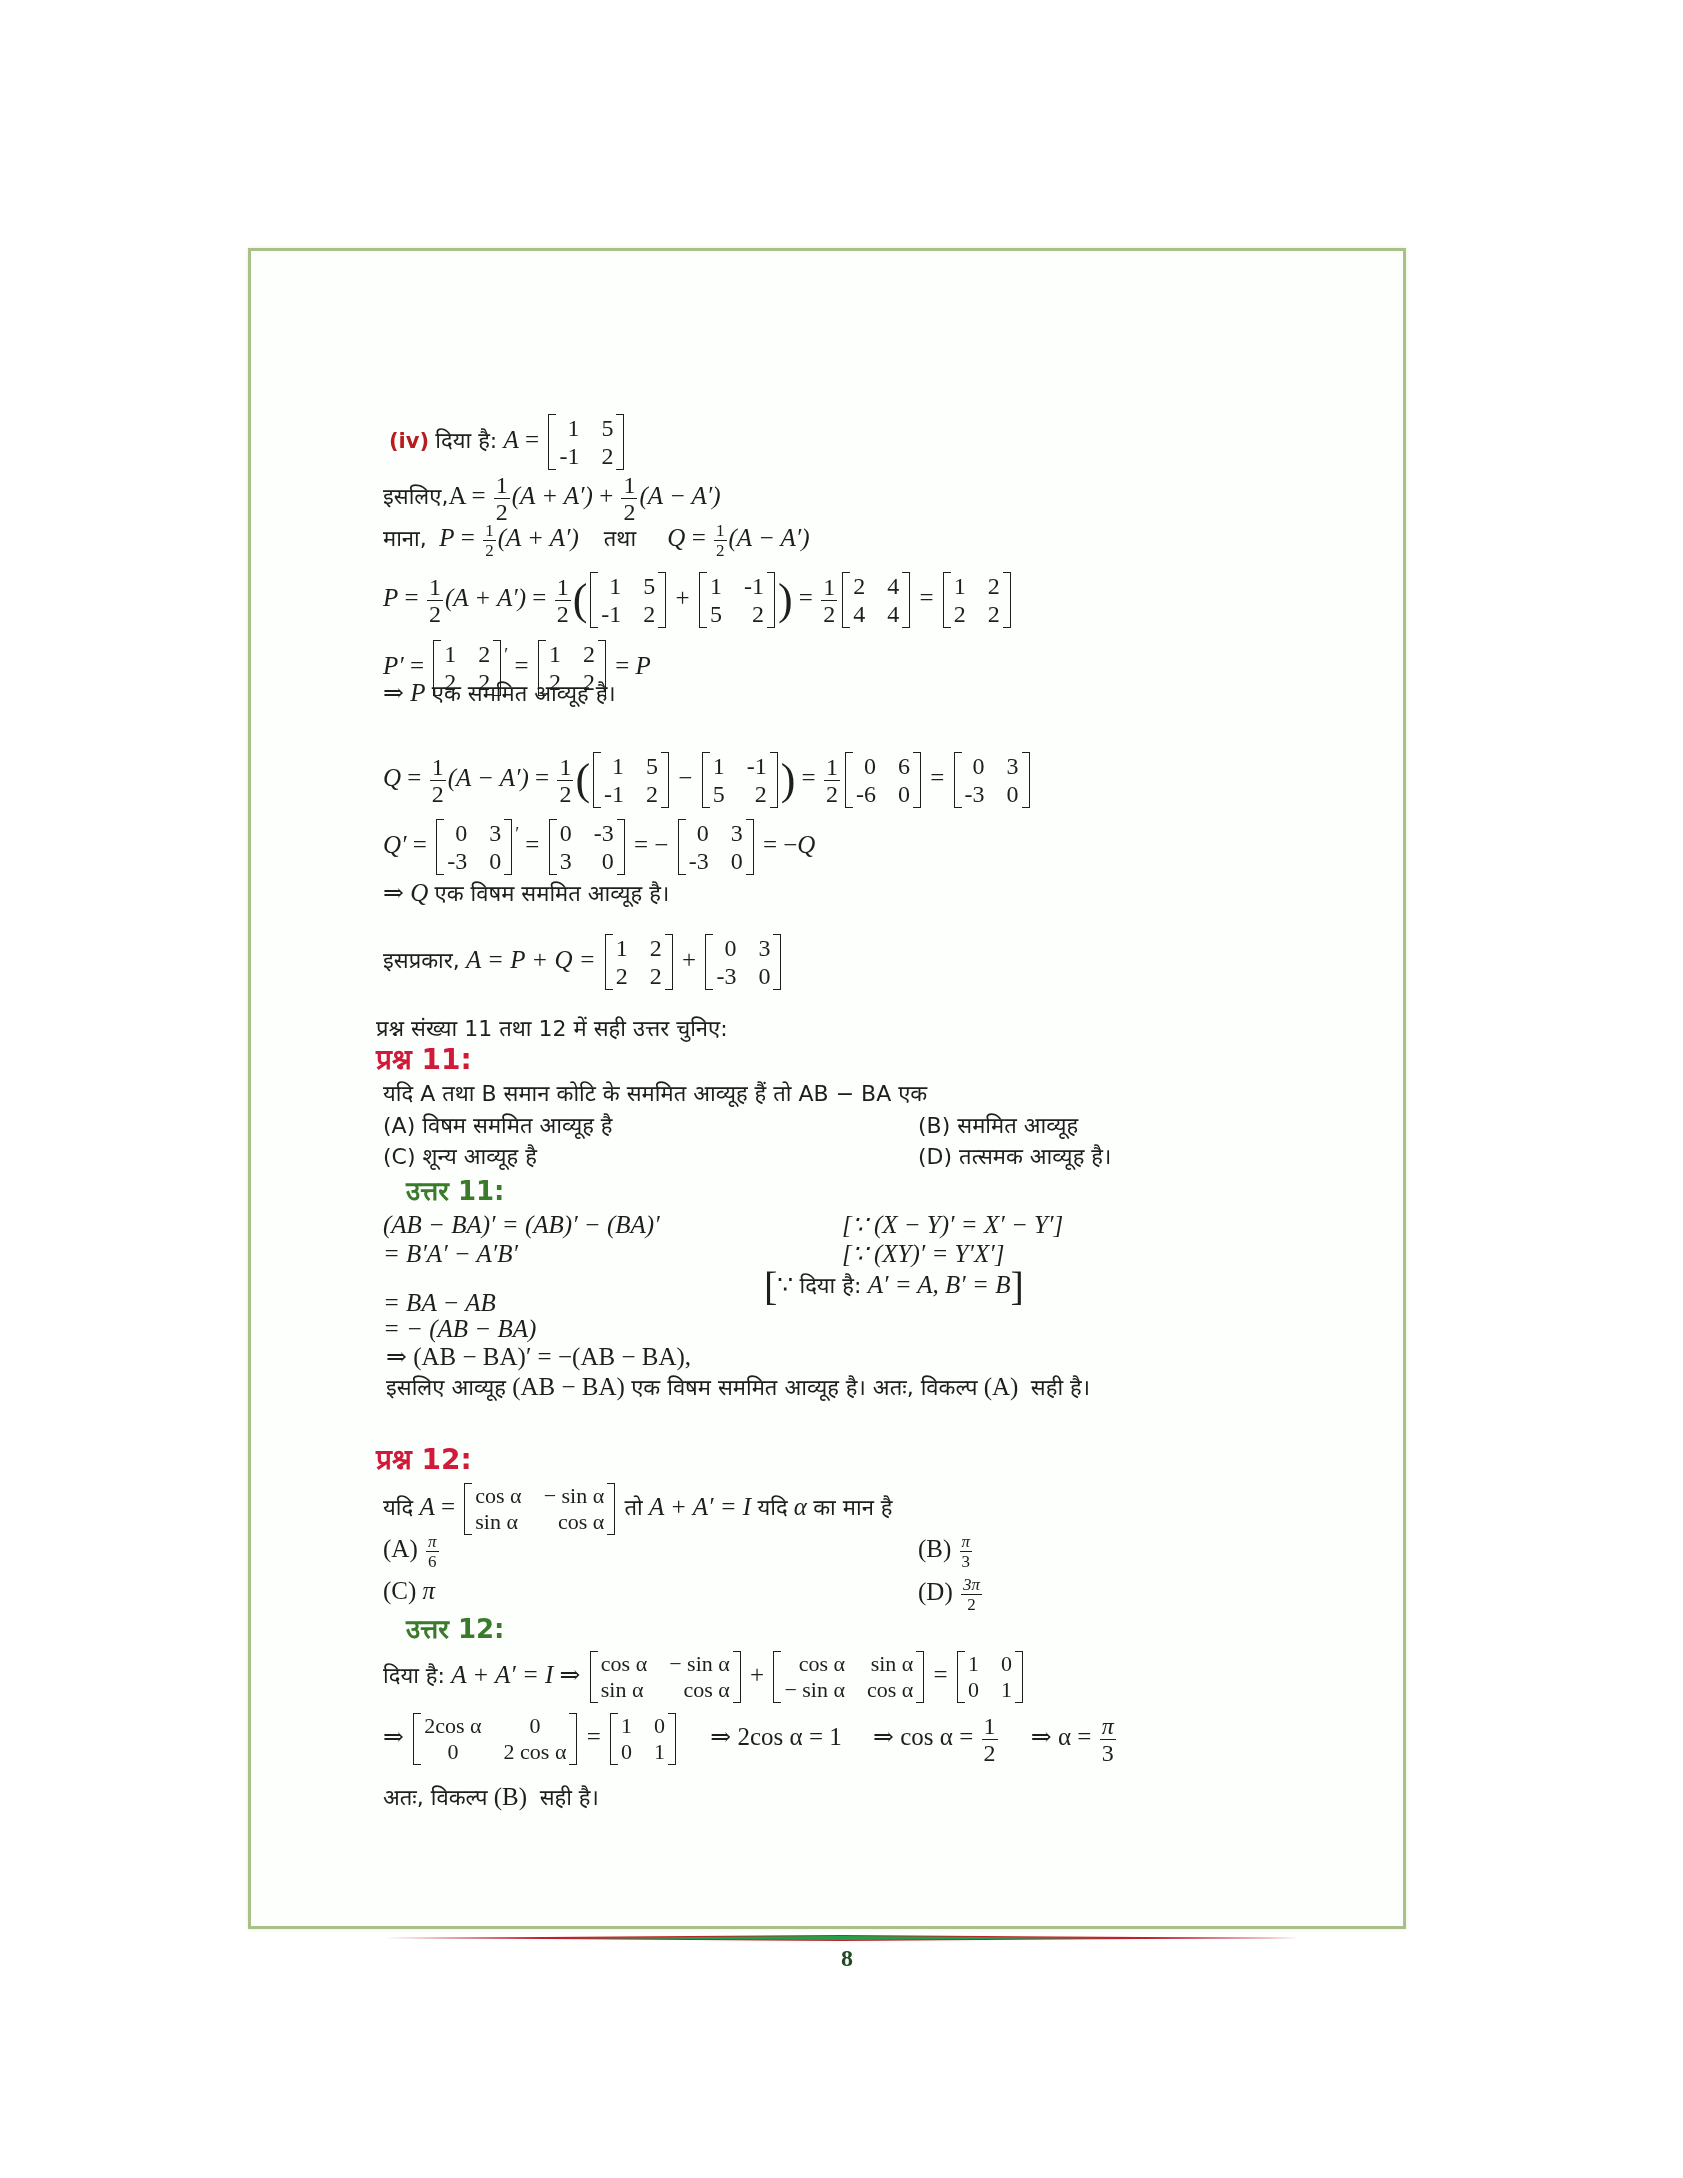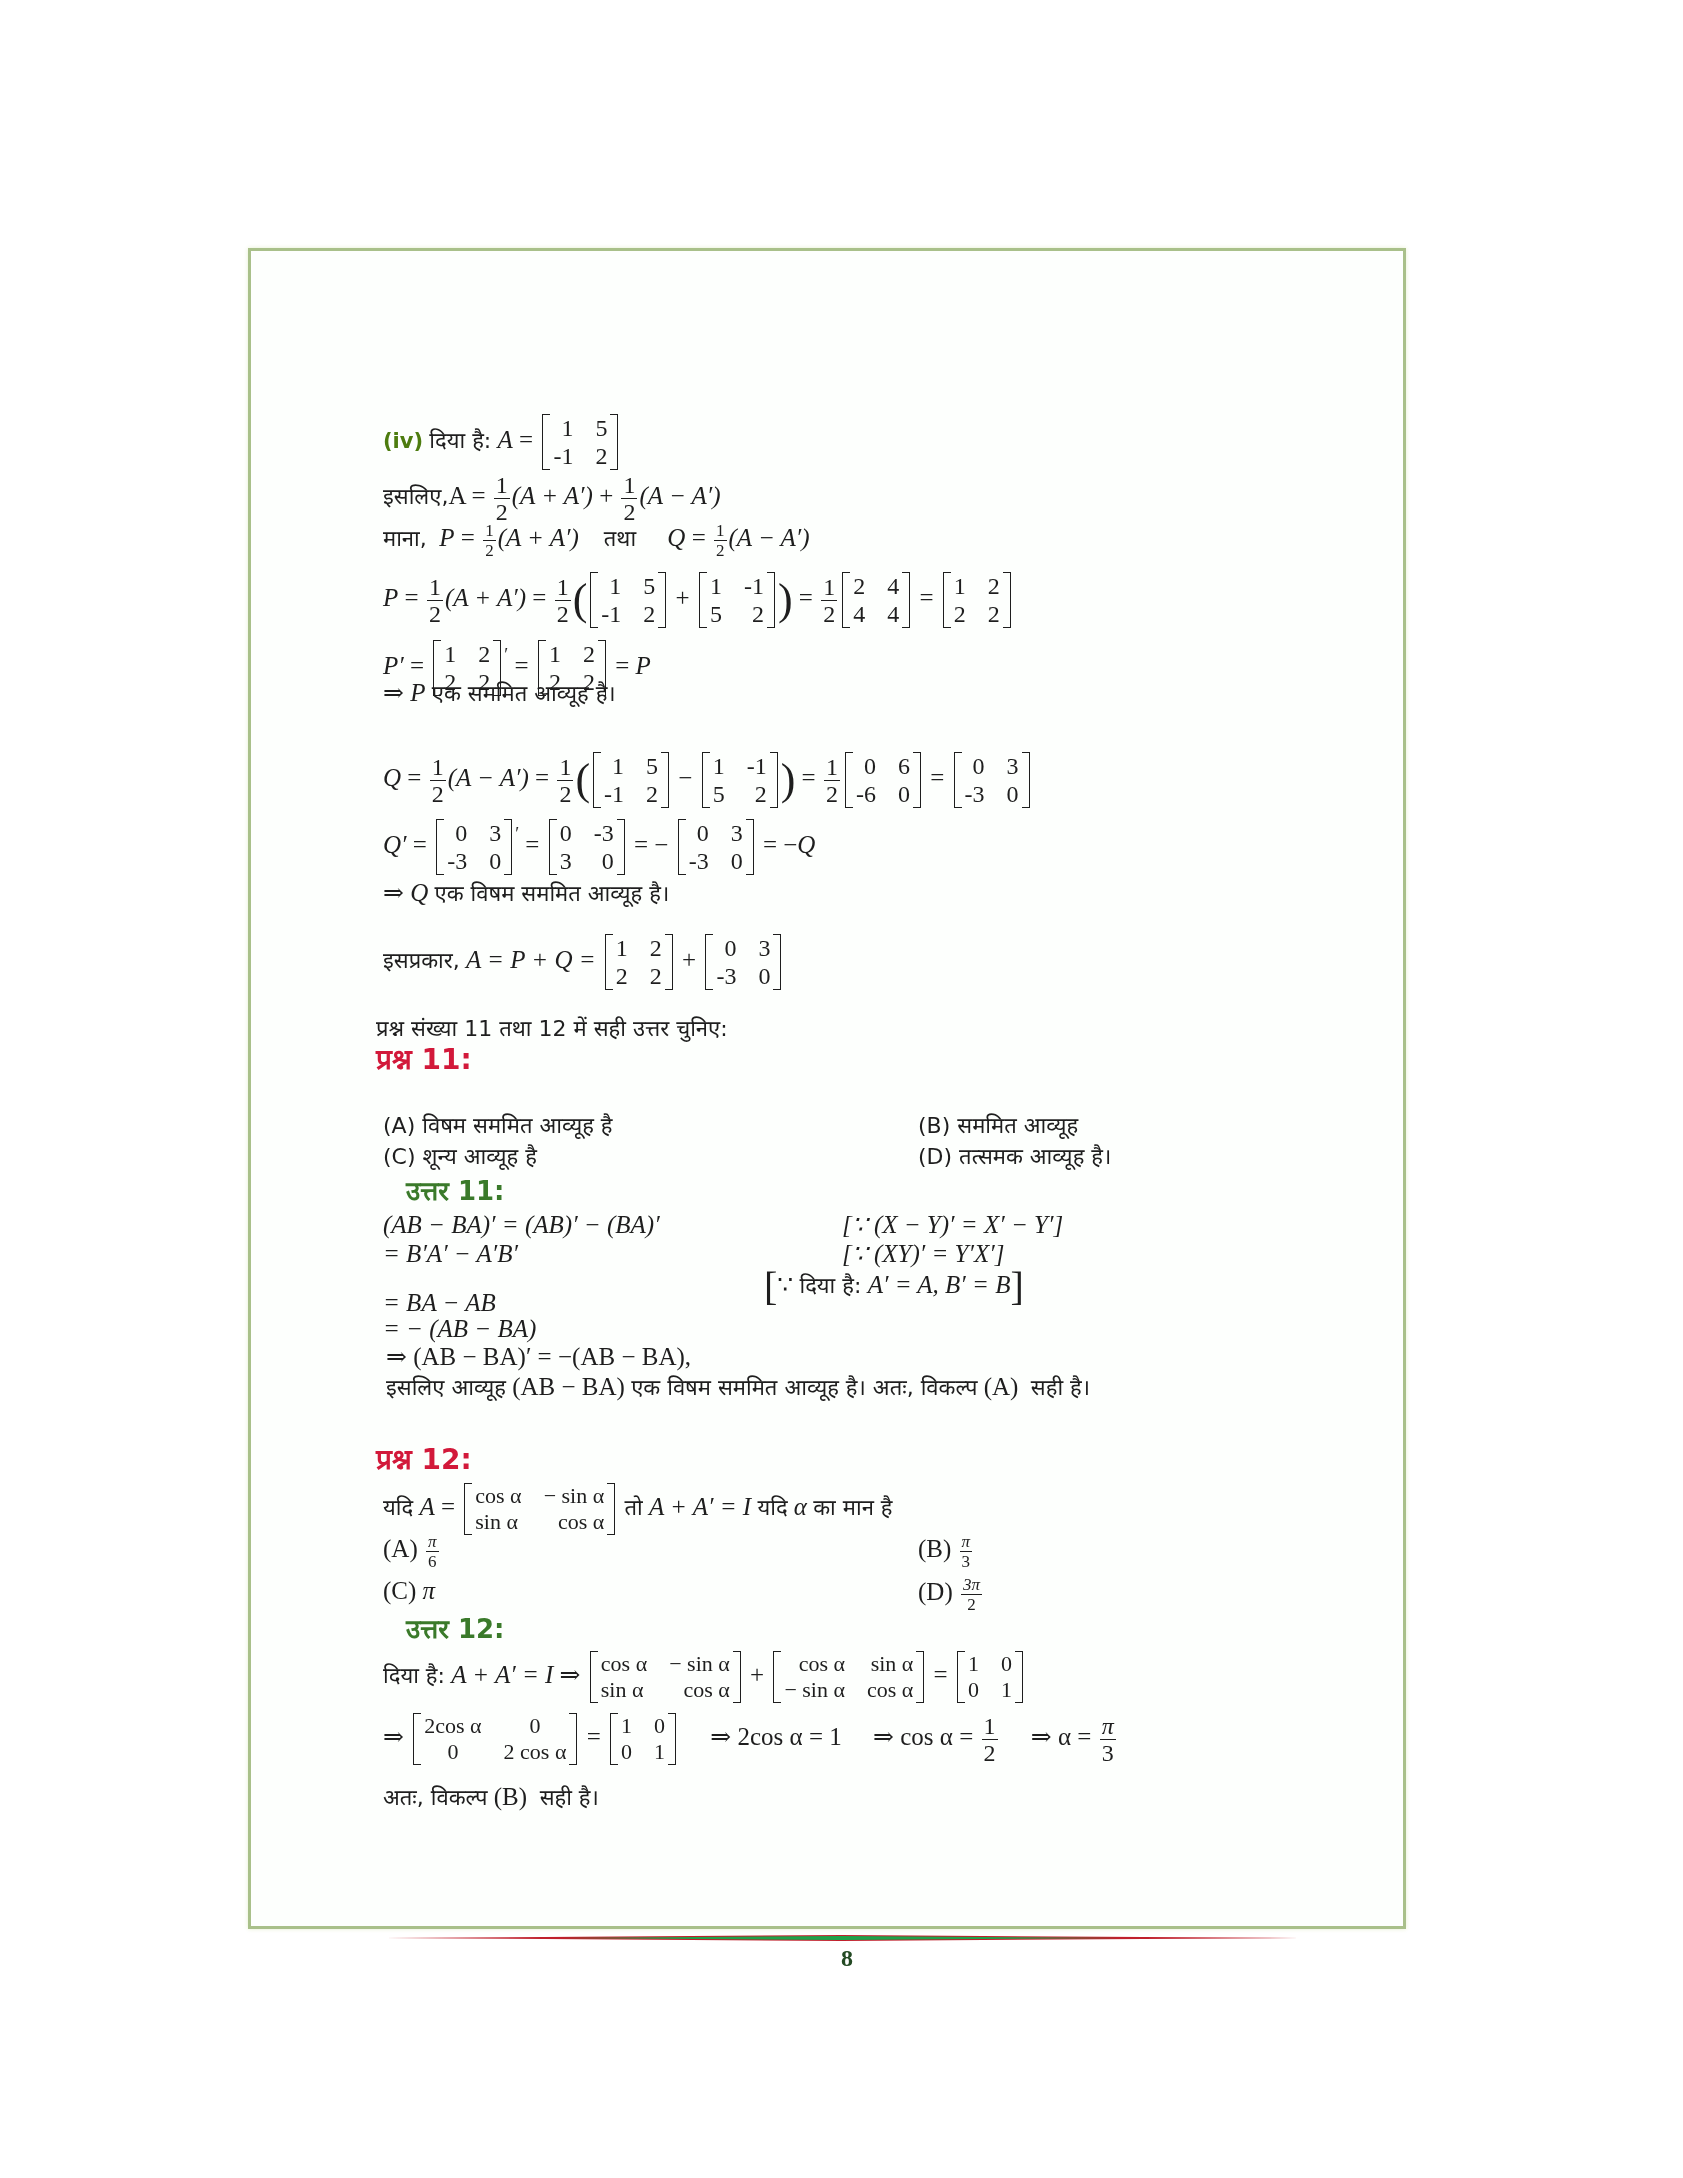--- a/index.html
+++ b/index.html
@@ -9,21 +9,21 @@
   }
   .frame {
     position:absolute; left:248px; top:248px; width:1152px; height:1675px;
     border:3px solid #a9c08a; box-shadow: 0 0 4px rgba(200,220,150,0.45);
     background:#fdfffd;
   }
   .content { position:absolute; left:0; top:0; width:1683px; height:2178px; }
   .line { position:absolute; white-space:nowrap; font-size:25px; line-height:30px; }
   .dev { font-family:"DejaVu Sans", sans-serif; font-size:22px; }
   .it { font-style:italic; }
-  .green-label { color:#4d7c0f; font-weight:bold; font-family:"DejaVu Sans", sans-serif; font-size:21px; }
+  .green-label { color:#b91c1c; font-weight:bold; font-family:"DejaVu Sans", sans-serif; font-size:21px;margin-left:6px; }
   .q-head { color:#d2193a; font-weight:bold; font-size:28px; font-family:"DejaVu Sans", sans-serif; }
   .a-head { color:#3a7a2a; font-weight:bold; font-size:26px; font-family:"DejaVu Sans", sans-serif; }
   .frac { display:inline-flex; flex-direction:column; align-items:center; vertical-align:middle; margin:0 2px; line-height:1; }
   .frac .num { border-bottom:1.5px solid #1e1e1e; padding:0 2px 1px; }
   .frac .den { padding:1px 2px 0; }
   .frac.small { font-size:17px; }
   .frac.big { font-size:24px; }
   .mat { display:inline-flex; vertical-align:middle; align-items:stretch; margin:0 3px; }
   .mat .br { width:7px; border:1.6px solid #1e1e1e; }
   .mat .br.l { border-right:none; }
@@ -277,20 +277,21 @@
       <span>-3</span>
           <span>0</span>
     </span>
         <span class="br r"></span>
       </span>
   </div>
 
   <div class="line dev" style="left:376px; top:1014px;">प्रश्न संख्या 11 तथा 12 में सही उत्तर चुनिए:</div>
 
   <div class="line q-head" style="left:376px; top:1045px;">प्रश्न 11:</div>
+  <div class="line dev" style="left:383px; top:1079px;"><span>यदि A तथा B समान कोटि के सममित आव्यूह हैं तो AB − BA एक</span></div>
 
   <div class="line dev" style="left:383px; top:1111px;"><span>(A)</span> <span>विषम सममित आव्यूह है</span></div>
   <div class="line dev" style="left:918px; top:1111px;"><span>(B)</span> <span>सममित आव्यूह</span></div>
   <div class="line dev" style="left:383px; top:1142px;"><span>(C)</span> <span>शून्य आव्यूह है</span></div>
   <div class="line dev" style="left:918px; top:1142px;"><span>(D)</span> <span>तत्समक आव्यूह है।</span></div>
 
   <div class="line a-head" style="left:406px; top:1176px;">उत्तर 11:</div>
 
   <div class="line it" style="left:383px; top:1210px;">(AB − BA)′ = (AB)′ − (BA)′</div>
   <div class="line it" style="left:842px; top:1210px;">[∵ (X − Y)′ = X′ − Y′]</div>

